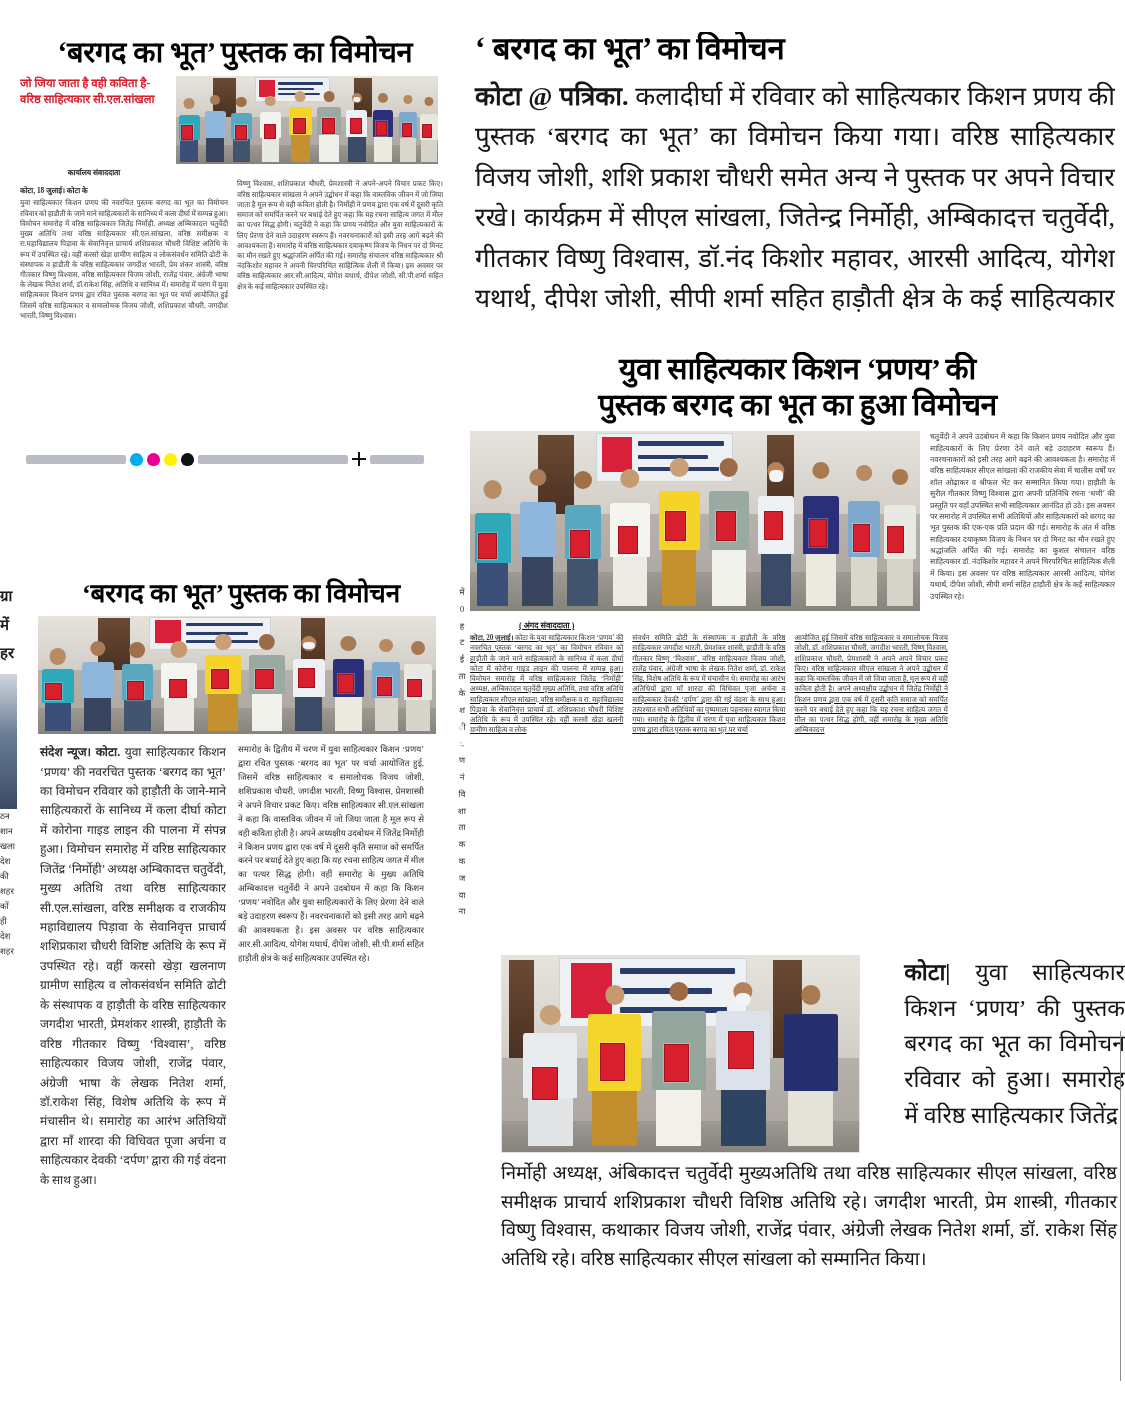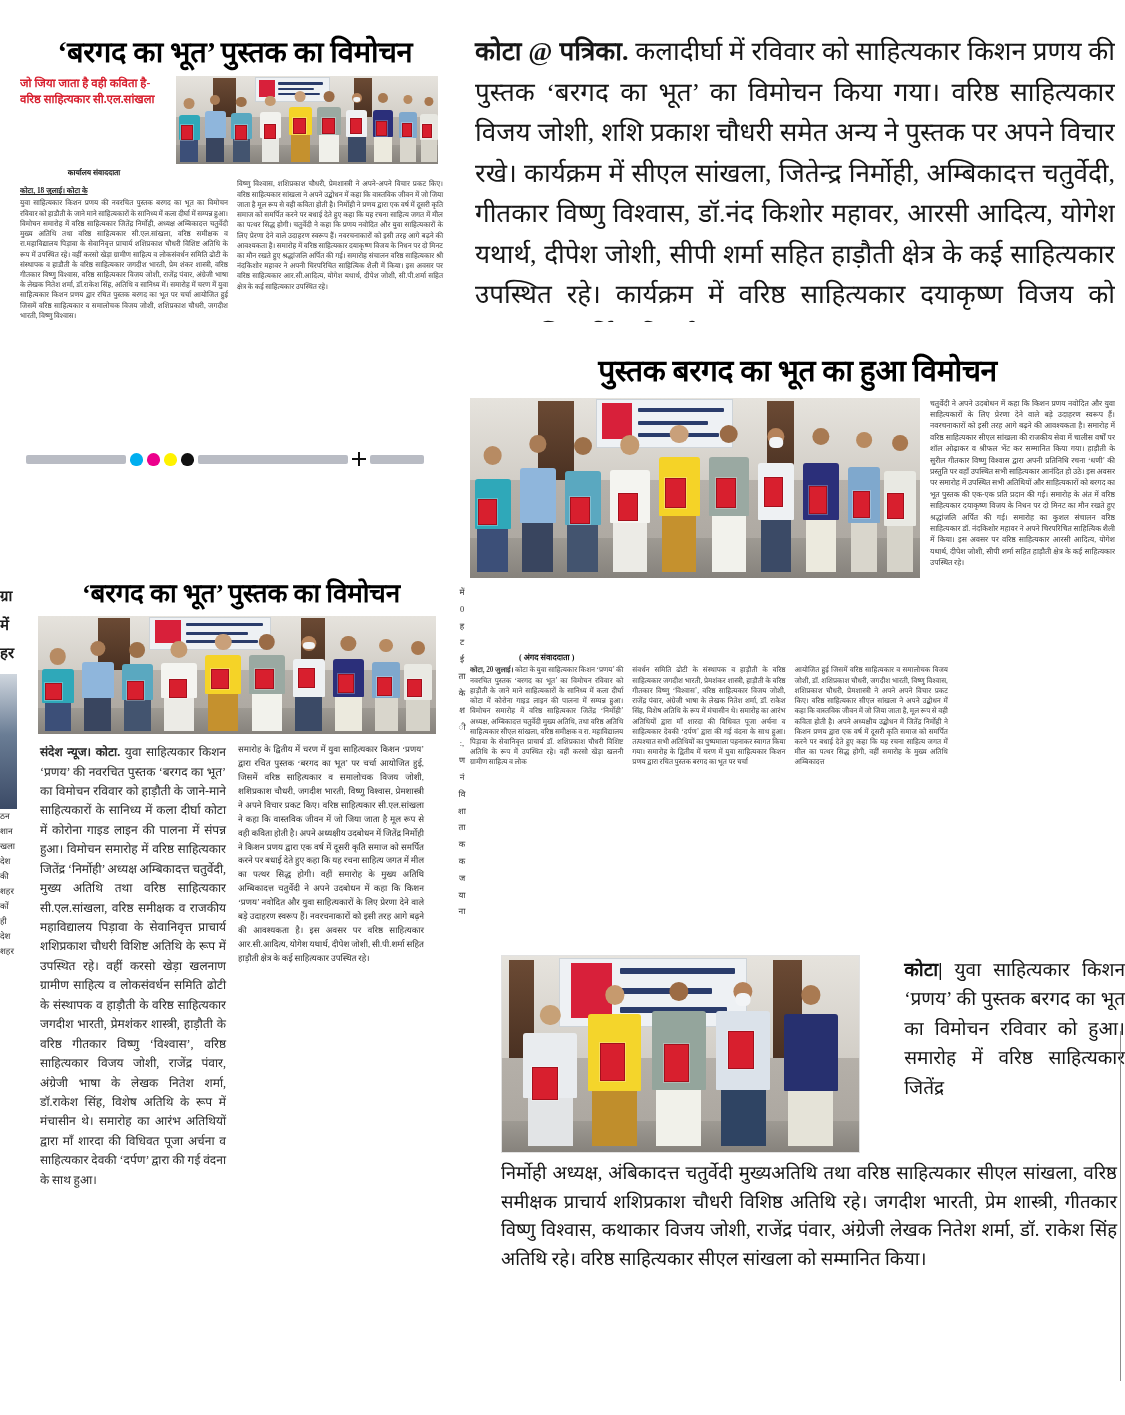--- a/index.html
+++ b/index.html
@@ -176,49 +176,51 @@
         <div class="legs" style="height:34%; background:#d6d3c9;"></div>
         <div class="book" style="left:12%; top:42%; width:46%; height:18%;"></div>
       </div>
     </div>
   </div>
 
   <div style="width:148px; text-align:center; font-size:7.5px; font-weight:bold; margin-top:3px;">कार्यालय संवाददाता</div>
 
   <div style="display:flex; gap:9px; margin-top:2px;">
     <div style="width:208px;">
-      <span style="font-size:7.4px; font-weight:bold; color:#222;text-decoration:underline;">कोटा, 18 जुलाई। कोटा के</span>
+      <span style="font-size:7.4px; font-weight:bold; color:#222;">कोटा, 18 जुलाई। कोटा के</span>
       <div class="body-col blur" style="margin-top:1px;">युवा साहित्यकार किशन प्रणय की नवरचित पुस्तक बरगद का भूत का विमोचन रविवार को हाडौती के जाने माने साहित्यकारों के सानिध्य में कला दीर्घा में सम्पन्न हुआ। विमोचन समारोह में वरिष्ठ साहित्यकार जितेंद्र निर्मोही, अध्यक्ष अम्बिकादत्त चतुर्वेदी मुख्य अतिथि तथा वरिष्ठ साहित्यकार सी.एल.सांखला, वरिष्ठ समीक्षक व रा.महाविद्यालय पिड़ावा के सेवानिवृत्त प्राचार्य शशिप्रकाश चौधरी विशिष्ट अतिथि के रूप में उपस्थित रहे। वहीं करसो खेड़ा ग्रामीण साहित्य व लोकसंवर्धन समिति ढोटी के संस्थापक व हाडौती के वरिष्ठ साहित्यकार जगदीश भारती, प्रेम शंकर शास्त्री, वरिष्ठ गीतकार विष्णु विश्वास, वरिष्ठ साहित्यकार विजय जोशी, राजेंद्र पंवार, अंग्रेजी भाषा के लेखक नितेश शर्मा, डॉ.राकेश सिंह, अतिथि व सानिध्य में। समारोह में चरण में युवा साहित्यकार किशन प्रणय द्वार रचित पुस्तक बरगद का भूत पर चर्चा आयोजित हुई जिसमें वरिष्ठ साहित्यकार व समालोचक विजय जोशी, शशिप्रकाश चौधरी, जगदीश भारती, विष्णु विश्वास।</div>
     </div>
     <div style="width:206px;">
       <div class="body-col blur">विष्णु विश्वास, शशिप्रकाश चौधरी, प्रेमशास्त्री ने अपने-अपने विचार प्रकट किए। वरिष्ठ साहित्यकार सांखला ने अपने उद्बोधन में कहा कि वास्तविक जीवन में जो जिया जाता है मूल रूप से वही कविता होती है। निर्मोही ने प्रणय द्वारा एक वर्ष में दूसरी कृति समाज को समर्पित करने पर बधाई देते हुए कहा कि यह रचना साहित्य जगत में मील का पत्थर सिद्ध होगी। चतुर्वेदी ने कहा कि प्रणय नवोदित और युवा साहित्यकारों के लिए प्रेरणा देने वाले उदाहरण स्वरूप हैं। नवरचनाकारों को इसी तरह आगे बढ़ने की आवश्यकता है। समारोह में वरिष्ठ साहित्यकार दयाकृष्ण विजय के निधन पर दो मिनट का मौन रखते हुए श्रद्धांजलि अर्पित की गई। समारोह संचालन वरिष्ठ साहित्यकार श्री नंदकिशोर महावर ने अपनी चिरपरिचित साहित्यिक शैली में किया। इस अवसर पर वरिष्ठ साहित्यकार आर.सी.आदित्य, योगेश यथार्थ, दीपेश जोशी, सी.पी.शर्मा सहित क्षेत्र के कई साहित्यकार उपस्थित रहे।</div>
     </div>
   </div>
 
   <div class="reg-strip" style="left:6px; bottom:6px; width:415px;">
     <div class="reg-bar" style="width:100px;"></div>
     <div class="reg-dot" style="background:#00aeef;"></div>
     <div class="reg-dot" style="background:#ec008c;"></div>
     <div class="reg-dot" style="background:#fff200;"></div>
     <div class="reg-dot" style="background:#111111;"></div>
     <div class="reg-bar" style="width:150px;"></div>
     <div class="reg-cross"></div>
     <div class="reg-bar" style="width:54px;"></div>
   </div>
 </div>
 
 <div class="clip" style="left:465px; top:32px; width:650px; height:290px;">
+  <div class="hl" style="font-size:31px; margin:0 0 10px 10px;">‘ बरगद का भूत’ का विमोचन</div>
   <div style="font-size:26px; line-height:1.56; text-align:justify; margin-left:10px; color:#161616;">
     <span style="font-weight:bold;">कोटा @ पत्रिका.</span>
     <span>कलादीर्घा में रविवार को साहित्यकार किशन प्रणय की पुस्तक ‘बरगद का भूत’ का विमोचन किया गया। वरिष्ठ साहित्यकार विजय जोशी, शशि प्रकाश चौधरी समेत अन्य ने पुस्तक पर अपने विचार रखे। कार्यक्रम में सीएल सांखला, जितेन्द्र निर्मोही, अम्बिकादत्त चतुर्वेदी, गीतकार विष्णु विश्वास, डॉ.नंद किशोर महावर, आरसी आदित्य, योगेश यथार्थ, दीपेश जोशी, सीपी शर्मा सहित हाड़ौती क्षेत्र के कई साहित्यकार उपस्थित रहे। कार्यक्रम में वरिष्ठ साहित्यकार दयाकृष्ण विजय को श्रद्धांजलि अर्पित की गई।</span>
   </div>
 </div>
 
 <div class="clip" style="left:470px; top:352px; width:655px; height:585px;">
 
+  <div class="hl" style="font-size:30px; text-align:center; letter-spacing:-0.4px;">युवा साहित्यकार किशन ‘प्रणय’ की</div>
   <div class="hl" style="font-size:30px; text-align:center; margin-top:2px; letter-spacing:-0.4px;">पुस्तक बरगद का भूत का हुआ विमोचन</div>
 
   <div style="display:flex; gap:10px; margin-top:10px;">
 
     <div class="photo" style="width:450px; height:180px;">
       <div class="wall"></div>
       <div class="door" style="left:15%; width:8%;"></div>
       <div class="door" style="left:66%; width:6%;"></div>
       <div class="banner" style="left:28%; width:30%;">
         <div class="bred"></div>
@@ -286,21 +288,21 @@
         <div class="head" style="top:0; width:50%; padding-bottom:50%; background:#a9784f;"></div>
         <div class="torso" style="top:26%; bottom:34%; background:#e9e9e3;"></div>
         <div class="legs" style="height:34%; background:#d6d3c9;"></div>
         <div class="book" style="left:10%; top:42%; width:46%; height:18%;"></div>
       </div>
     </div>
 
     <div class="body-col blur" style="width:185px; height:180px; overflow:hidden; font-size:7.6px; line-height:1.5;">चतुर्वेदी ने अपने उदबोधन में कहा कि किशन प्रणय नवोदित और युवा साहित्यकारों के लिए प्रेरणा देने वाले बड़े उदाहरण स्वरूप हैं। नवरचनाकारों को इसी तरह आगे बढ़ने की आवश्यकता है। समारोह में वरिष्ठ साहित्यकार सीएल सांखला की राजकीय सेवा में चालीस वर्षों पर शॉल ओढ़ाकर व श्रीफल भेंट कर सम्मानित किया गया। हाड़ौती के सुरील गीतकार विष्णु विश्वास द्वारा अपनी प्रतिनिधि रचना ‘धणी’ की प्रस्तुति पर वहाँ उपस्थित सभी साहित्यकार आनंदित हो उठे। इस अवसर पर समारोह में उपस्थित सभी अतिथियों और साहित्यकारों को बरगद का भूत पुस्तक की एक-एक प्रति प्रदान की गई। समारोह के अंत में वरिष्ठ साहित्यकार दयाकृष्ण विजय के निधन पर दो मिनट का मौन रखते हुए श्रद्धांजलि अर्पित की गई। समारोह का कुशल संचालन वरिष्ठ साहित्यकार डॉ. नंदकिशोर महावर ने अपने चिरपरिचित साहित्यिक शैली में किया। इस अवसर पर वरिष्ठ साहित्यकार आरसी आदित्य, योगेश यथार्थ, दीपेश जोशी, सीपी शर्मा सहित हाड़ौती क्षेत्र के कई साहित्यकार उपस्थित रहे।</div>
   </div>
 
-  <div style="display:flex; gap:9px; margin-top:8px; align-items:flex-end;">
+  <div style="display:flex; gap:9px; margin-top:8px; align-items:flex-start;text-decoration:underline;">
     <div style="width:155px;">
       <div style="font-size:8px; font-weight:bold; text-align:center; margin-bottom:3px;">( अंगद संवाददाता )</div>
       <div class="body-col blur">
         <span style="font-weight:bold;">कोटा, 20 जुलाई।</span>
         <span>कोटा के युवा साहित्यकार किशन ‘प्रणय’ की नवरचित पुस्तक ‘बरगद का भूत’ का विमोचन रविवार को हाड़ौती के जाने माने साहित्यकारों के सानिध्य में कला दीर्घा कोटा में कोरोना गाइड लाइन की पालना में सम्पन्न हुआ। विमोचन समारोह में वरिष्ठ साहित्यकार जितेंद्र ‘निर्मोही’ अध्यक्ष, अम्बिकादत्त चतुर्वेदी मुख्य अतिथि, तथा वरिष्ठ अतिथि साहित्यकार सीएल सांखला, वरिष्ठ समीक्षक व रा. महाविद्यालय पिड़ावा के सेवानिवृत्त प्राचार्य डॉ. शशिप्रकाश चौधरी विशिष्ट अतिथि के रूप में उपस्थित रहे। वहीं करसो खेड़ा खलनी ग्रामीण साहित्य व लोक</span>
       </div>
     </div>
     <div class="body-col blur" style="width:155px; margin-top:14px;">संवर्धन समिति ढोटी के संस्थापक व हाड़ौती के वरिष्ठ साहित्यकार जगदीश भारती, प्रेमशंकर शास्त्री, हाड़ौती के वरिष्ठ गीतकार विष्णु ‘विश्वास’, वरिष्ठ साहित्यकार विजय जोशी, राजेंद्र पंवार, अंग्रेजी भाषा के लेखक नितेश शर्मा, डॉ. राकेश सिंह, विशेष अतिथि के रूप में मंचासीन थे। समारोह का आरंभ अतिथियों द्वारा माँ शारदा की विधिवत पूजा अर्चना व साहित्यकार देवकी ‘दर्पण’ द्वारा की गई वंदना के साथ हुआ। तत्पश्चात सभी अतिथियों का पुष्पमाला पहनाकर स्वागत किया गया। समारोह के द्वितीय में चरण में युवा साहित्यकार किशन प्रणय द्वारा रचित पुस्तक बरगद का भूत पर चर्चा</div>
     <div class="body-col blur" style="width:155px; margin-top:14px;">आयोजित हुई जिसमें वरिष्ठ साहित्यकार व समालोचक विजय जोशी, डॉ. शशिप्रकाश चौधरी, जगदीश भारती, विष्णु विश्वास, शशिप्रकाश चौधरी, प्रेमशास्त्री ने अपने अपने विचार प्रकट किए। वरिष्ठ साहित्यकार सीएल सांखला ने अपने उद्बोधन में कहा कि वास्तविक जीवन में जो जिया जाता है, मूल रूप से वही कविता होती है। अपने अध्यक्षीय उद्बोधन में जितेंद्र निर्मोही ने किशन प्रणय द्वारा एक वर्ष में दूसरी कृति समाज को समर्पित करने पर बधाई देते हुए कहा कि यह रचना साहित्य जगत में मील का पत्थर सिद्ध होगी, वहीं समारोह के मुख्य अतिथि अम्बिकादत्त</div>
     <div class="body-col blur" style="width:170px; margin-top:14px; height:168px; overflow:hidden; opacity:0;">चतुर्वेदी ने अपने उदबोधन में कहा कि किशन प्रणय नवोदित और युवा साहित्यकारों के लिए प्रेरणा देने वाले बड़े उदाहरण स्वरूप हैं। नवरचनाकारों को इसी तरह आगे बढ़ने की आवश्यकता है। समारोह में वरिष्ठ साहित्यकार सीएल सांखला की राजकीय सेवा में चालीस वर्षों पर शॉल ओढ़ाकर व श्रीफल भेंट कर सम्मानित किया गया। हाड़ौती के सुरील गीतकार विष्णु विश्वास द्वारा अपनी प्रतिनिधि रचना ‘धणी’ की प्रस्तुति पर वहाँ उपस्थित सभी साहित्यकार आनंदित हो उठे। इस अवसर पर समारोह में उपस्थित सभी अतिथियों और साहित्यकारों को बरगद का भूत पुस्तक की एक-एक प्रति प्रदान की गई। समारोह के अंत में वरिष्ठ साहित्यकार दयाकृष्ण विजय के निधन पर दो मिनट का मौन रखते हुए श्रद्धांजलि अर्पित की गई। समारोह का कुशल संचालन वरिष्ठ साहित्यकार डॉ. नंदकिशोर महावर ने अपने चिरपरिचित साहित्यिक शैली में किया। इस अवसर पर वरिष्ठ साहित्यकार आरसी आदित्य, योगेश यथार्थ, दीपेश जोशी, सीपी शर्मा सहित हाड़ौती क्षेत्र के कई साहित्यकार उपस्थित रहे।</div>
@@ -484,21 +486,21 @@
         <div class="legs" style="height:34%; background:#2f4463;"></div>
         <div class="book" style="left:22%; top:30%; width:44%; height:22%;"></div>
       </div>
       <div class="person" style="left:79%; width:15%; height:82%;">
         <div class="head" style="top:0; width:36%; padding-bottom:36%; background:#a97a52;"></div>
         <div class="torso" style="top:18%; bottom:34%; background:#27306f;"></div>
         <div class="legs" style="height:34%; background:#e5e3d8;"></div>
       </div>
     </div>
 
-    <div style="width:230px; font-size:19px; line-height:1.55; text-align:justify; color:#141414;margin-left:32px;">
+    <div style="width:230px; font-size:23px; line-height:1.55; text-align:justify; color:#141414;margin-left:32px;">
       <span style="font-weight:bold;">कोटा|</span>
       <span>युवा साहित्यकार किशन ‘प्रणय’ की पुस्तक बरगद का भूत का विमोचन रविवार को हुआ। समारोह में वरिष्ठ साहित्यकार जितेंद्र</span>
     </div>
   </div>
 
   <div style="margin:6px 8px 0 6px; font-size:18.5px; line-height:1.55; text-align:justify; color:#141414;">निर्मोही अध्यक्ष, अंबिकादत्त चतुर्वेदी मुख्यअतिथि तथा वरिष्ठ साहित्यकार सीएल सांखला, वरिष्ठ समीक्षक प्राचार्य शशिप्रकाश चौधरी विशिष्ठ अतिथि रहे। जगदीश भारती, प्रेम शास्त्री, गीतकार विष्णु विश्वास, कथाकार विजय जोशी, राजेंद्र पंवार, अंग्रेजी लेखक नितेश शर्मा, डॉ. राकेश सिंह अतिथि रहे। वरिष्ठ साहित्यकार सीएल सांखला को सम्मानित किया।</div>
 
   <div class="rule-v" style="position:absolute; right:4px; top:76px; height:350px;"></div>
 </div>
 

